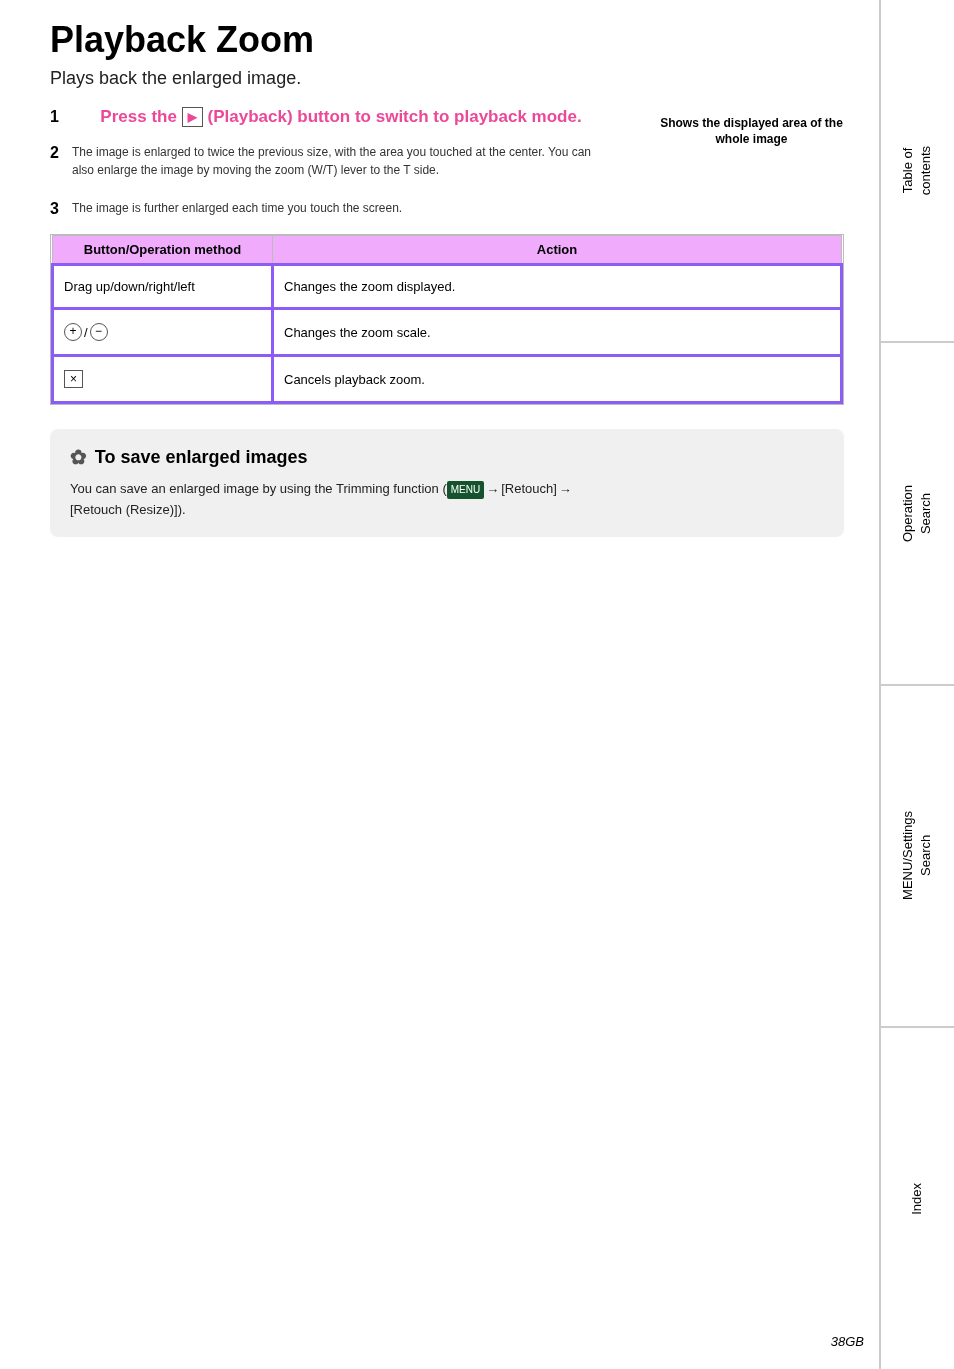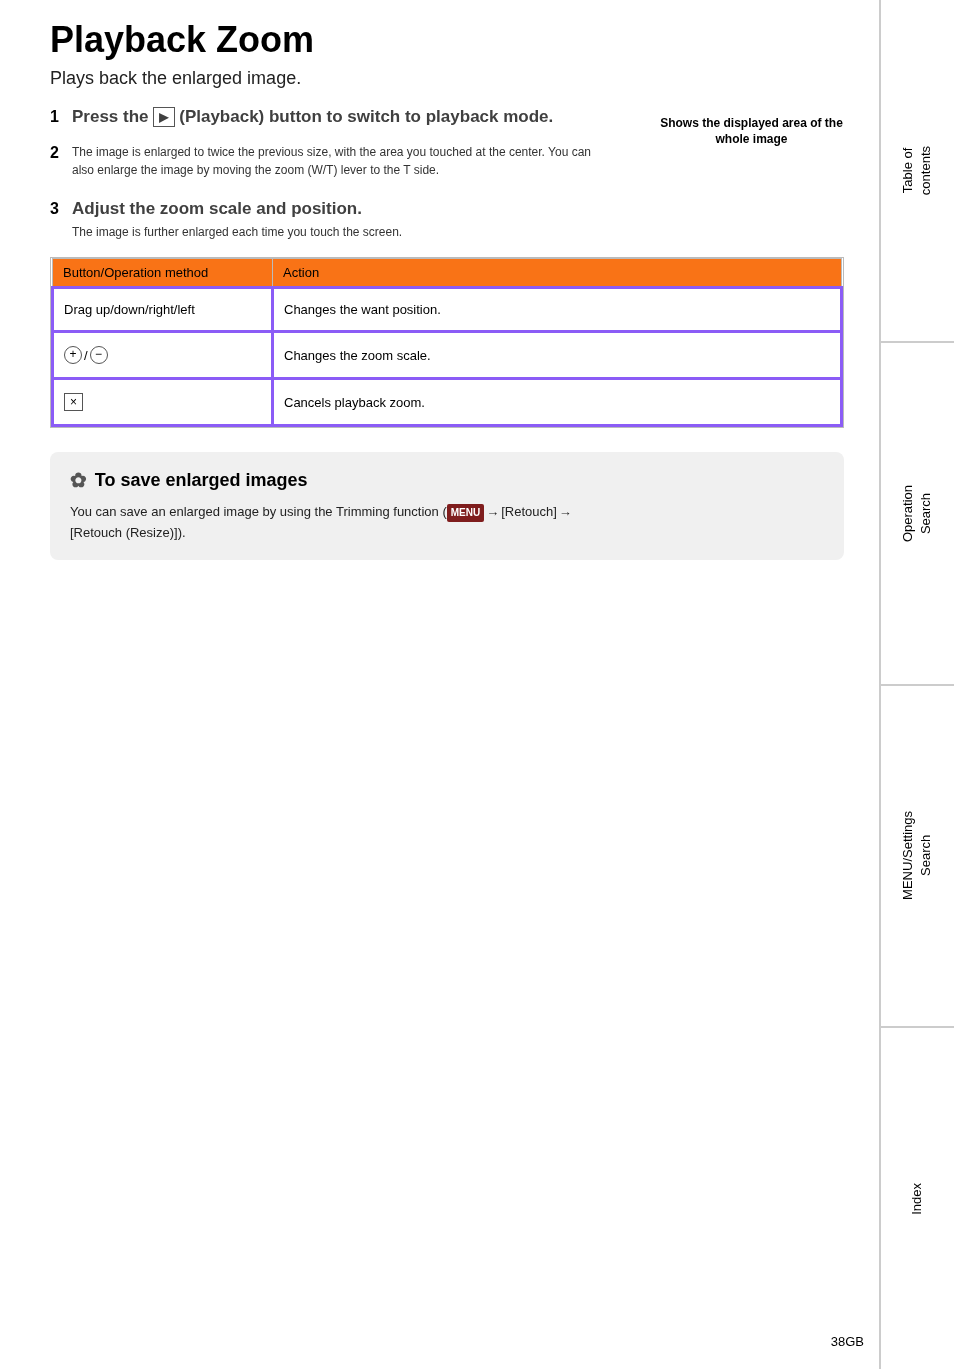--- a/index.html
+++ b/index.html
@@ -48,22 +48,23 @@
       margin-top: 1px;
     }
 
     .step-content {
       flex: 1;
     }
 
     .step-heading {
       font-size: 17px;
       font-weight: bold;
-      color: #404040;
+      color: #ec4899;
       margin-bottom: 4px;
+      text-align: center;
     }
 
     .step-detail {
       font-size: 12px;
       color: #333;
       line-height: 1.5;
     }
 
     .steps-and-image {
       display: flex;
@@ -196,26 +197,26 @@
       border-collapse: collapse;
       width: 100%;
     }
 
     .table-container table {
       width: 100%;
       border-collapse: collapse;
     }
 
     .table-container th {
-      background: #f97316;
+      background: #f0abfc;
       border: 1px solid #bbb;
       padding: 6px 10px;
       font-size: 13px;
-      font-weight: normal;
-      text-align: left;
+      font-weight: bold;
+      text-align: center;
     }
 
     .table-container td {
       border: 3px solid #8b5cf6;
       padding: 13px 10px;
       font-size: 13px;
       vertical-align: middle;
     }
 
     .table-container td:first-child {
@@ -285,24 +286,24 @@
     }
 
     .tip-text {
       font-size: 13px;
       color: #222;
       line-height: 1.6;
     }
 
     .menu-btn-inline {
       display: inline-block;
-      background: #7f1d1d;
+      background: #14532d;
       color: #fff;
       font-size: 10px;
-      font-weight: bold;
+      font-weight: normal;
       padding: 1px 4px;
       border-radius: 2px;
       vertical-align: middle;
     }
 
     .arrow-inline {
       font-size: 13px;
       margin: 0 2px;
     }
 
@@ -341,20 +342,21 @@
       text-align: center;
       line-height: 1.4;
     }
 
     .page-number {
       position: absolute;
       bottom: 20px;
       right: 90px;
       font-size: 13px;
       color: #000;
+      font-style: italic;
     }
 
     .playback-btn-inline {
       display: inline-block;
       border: 1.5px solid #555;
       padding: 2px 5px;
       font-size: 12px;
       vertical-align: middle;
     }
   </style>
@@ -389,37 +391,36 @@
     </div>
 
     <div class="image-right">
       <div class="image-caption">Shows the displayed area of the whole image</div>
     </div>
   </div>
 
   <div class="step">
     <span class="step-number">3</span>
     <div class="step-content">
-      <div class="step-heading">Adjust the zoom scale and position.</div>
       <div class="step-detail">The image is further enlarged each time you touch the screen.</div>
     </div>
   </div>
 
   <div class="table-container">
     <table>
       <thead>
         <tr>
           <th>Button/Operation method</th>
           <th>Action</th>
         </tr>
       </thead>
       <tbody>
         <tr>
           <td>Drag up/down/right/left</td>
-          <td>Changes the want position.</td>
+          <td>Changes the zoom displayed.</td>
         </tr>
         <tr>
           <td>
             <span class="zoom-icon">
               <span class="zoom-plus">+</span>/<span class="zoom-minus">−</span>
             </span>
           </td>
           <td>Changes the zoom scale.</td>
         </tr>
         <tr>

